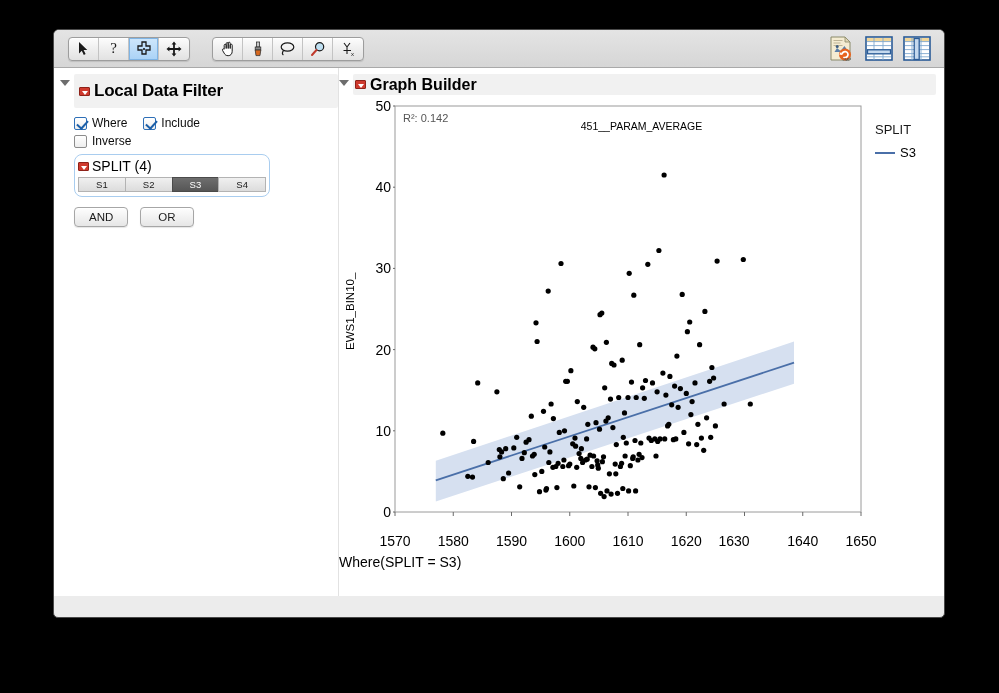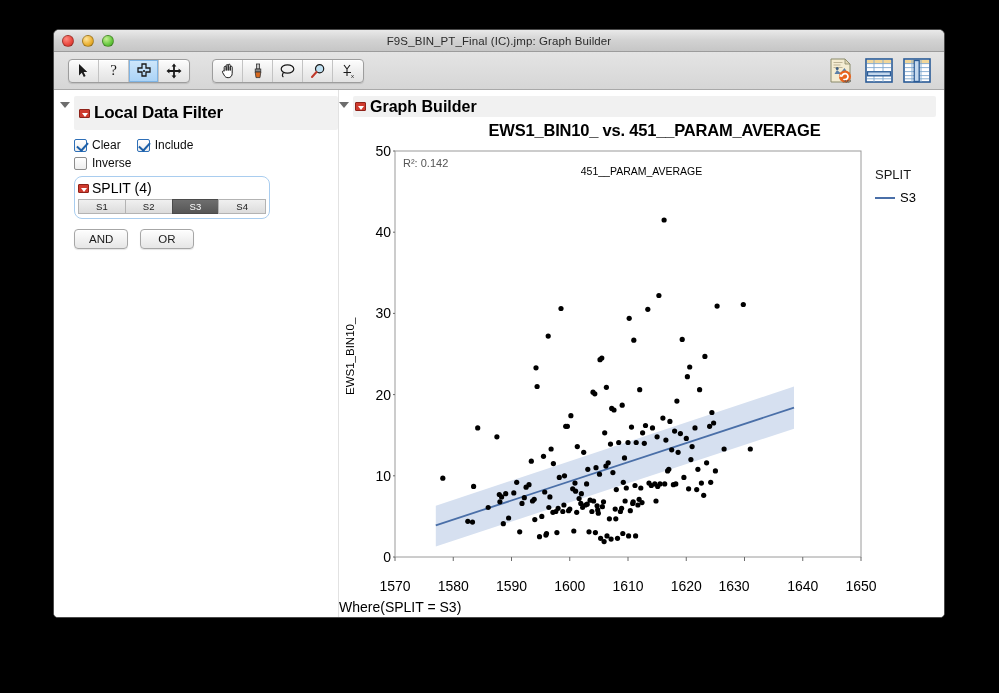--- a/index.html
+++ b/index.html
@@ -179,28 +179,20 @@
   #legend .ltitle { color: #1a1a1a; }
   #legend .litem { display: flex; align-items: center; gap: 5px; margin-top: 8px; }
   #legend .lswatch { width: 20px; height: 2px; background: #4a6fa8; }
   #rsq { position: absolute; font-size: 11px; color: #555; }
 </style>
 </head>
 <body>
 
 <div id="window">
 
-  <div id="titlebar">
-    <div id="traffic">
-      <div class="light red"></div>
-      <div class="light yellow"></div>
-      <div class="light green"></div>
-    </div>
-    <div id="title-text">F9S_BIN_PT_Final (IC).jmp: Graph Builder</div>
-  </div>
 
   <div id="toolbar">
 
     <div class="tgroup g1">
       <div class="tbtn">
         <svg width="13" height="15" viewBox="0 0 13 15">
           <path d="M2 1 L2 12.5 L4.8 9.8 L6.8 14 L8.6 13.1 L6.6 9 L10.3 8.9 Z" fill="#1a1a1a"></path>
         </svg>
       </div>
       <div class="tbtn">
@@ -293,21 +285,21 @@
         <div class="discl"></div>
         <div class="panel-title-box">
           <span class="discl-red"></span>
           <span class="panel-title">Local Data Filter</span>
         </div>
       </div>
 
 
       <div class="chkrow">
         <span class="cbox on"></span>
-        <span class="chklabel">Clear</span>
+        <span class="chklabel">Where</span>
         <span class="gap"></span>
         <span class="cbox on"></span>
         <span class="chklabel">Include</span>
       </div>
 
 
       <div class="chkrow" style="margin-top:4px;">
         <span class="cbox"></span>
         <span class="chklabel">Inverse</span>
       </div>
@@ -338,21 +330,20 @@
     <div id="right-panel">
 
       <div id="gb-head">
         <div class="discl"></div>
         <div id="gb-title-box">
           <span class="discl-red"></span>
           <span id="gb-title">Graph Builder</span>
         </div>
       </div>
 
-      <div id="chart-title">EWS1_BIN10_ vs. 451__PARAM_AVERAGE</div>
 
       <div id="plot-area">
         <div id="ylabel">EWS1_BIN10_</div>
         <div id="ytick-holder">
             <div class="ytick" style="top: 414px;">0</div>
             <div class="ytick" style="top: 332.8px;">10</div>
             <div class="ytick" style="top: 251.6px;">20</div>
             <div class="ytick" style="top: 170.4px;">30</div>
             <div class="ytick" style="top: 89.2px;">40</div>
             <div class="ytick" style="top: 8px;">50</div>

